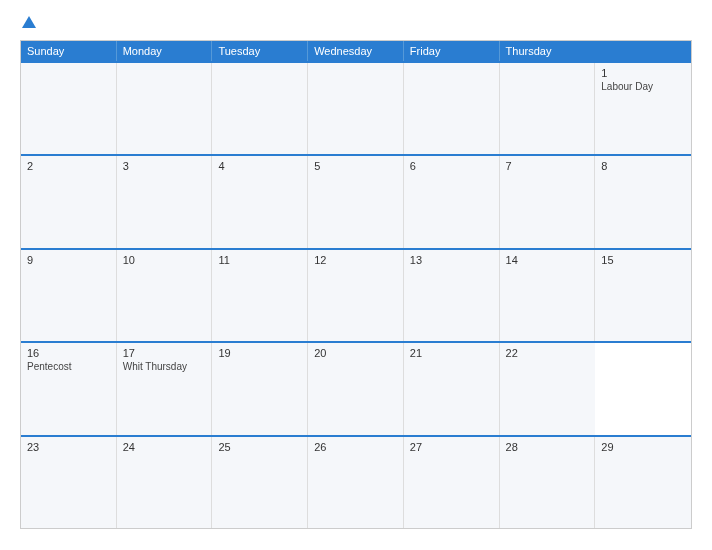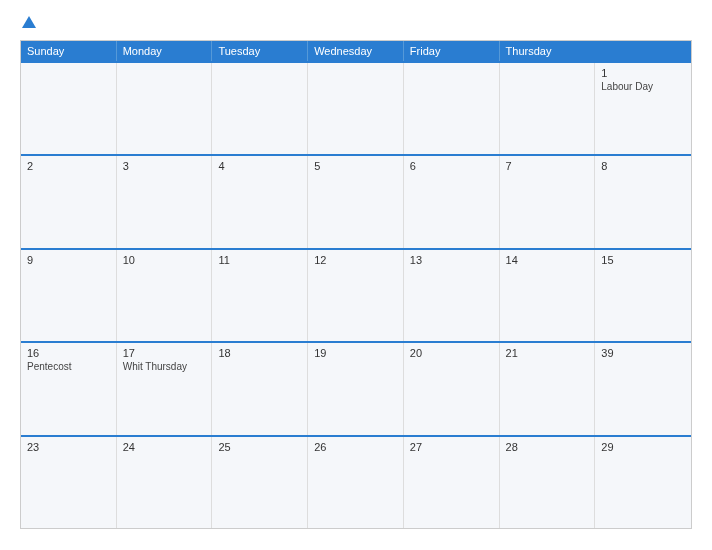--- a/index.html
+++ b/index.html
@@ -219,33 +219,30 @@
         <div class="cal-week">
           <div class="cal-cell">
             <div class="day-num">16</div>
             <div class="day-event">Pentecost</div>
           </div>
           <div class="cal-cell">
             <div class="day-num">17</div>
             <div class="day-event">Whit Thursday</div>
           </div>
           <div class="cal-cell">
-            <div class="day-num">18</div>
-          </div>
-          <div class="cal-cell">
             <div class="day-num">19</div>
           </div>
           <div class="cal-cell">
             <div class="day-num">20</div>
           </div>
           <div class="cal-cell">
             <div class="day-num">21</div>
           </div>
           <div class="cal-cell">
-            <div class="day-num">39</div>
+            <div class="day-num">22</div>
           </div>
         </div>
         <div class="cal-week">
           <div class="cal-cell">
             <div class="day-num">23</div>
           </div>
           <div class="cal-cell">
             <div class="day-num">24</div>
           </div>
           <div class="cal-cell">

